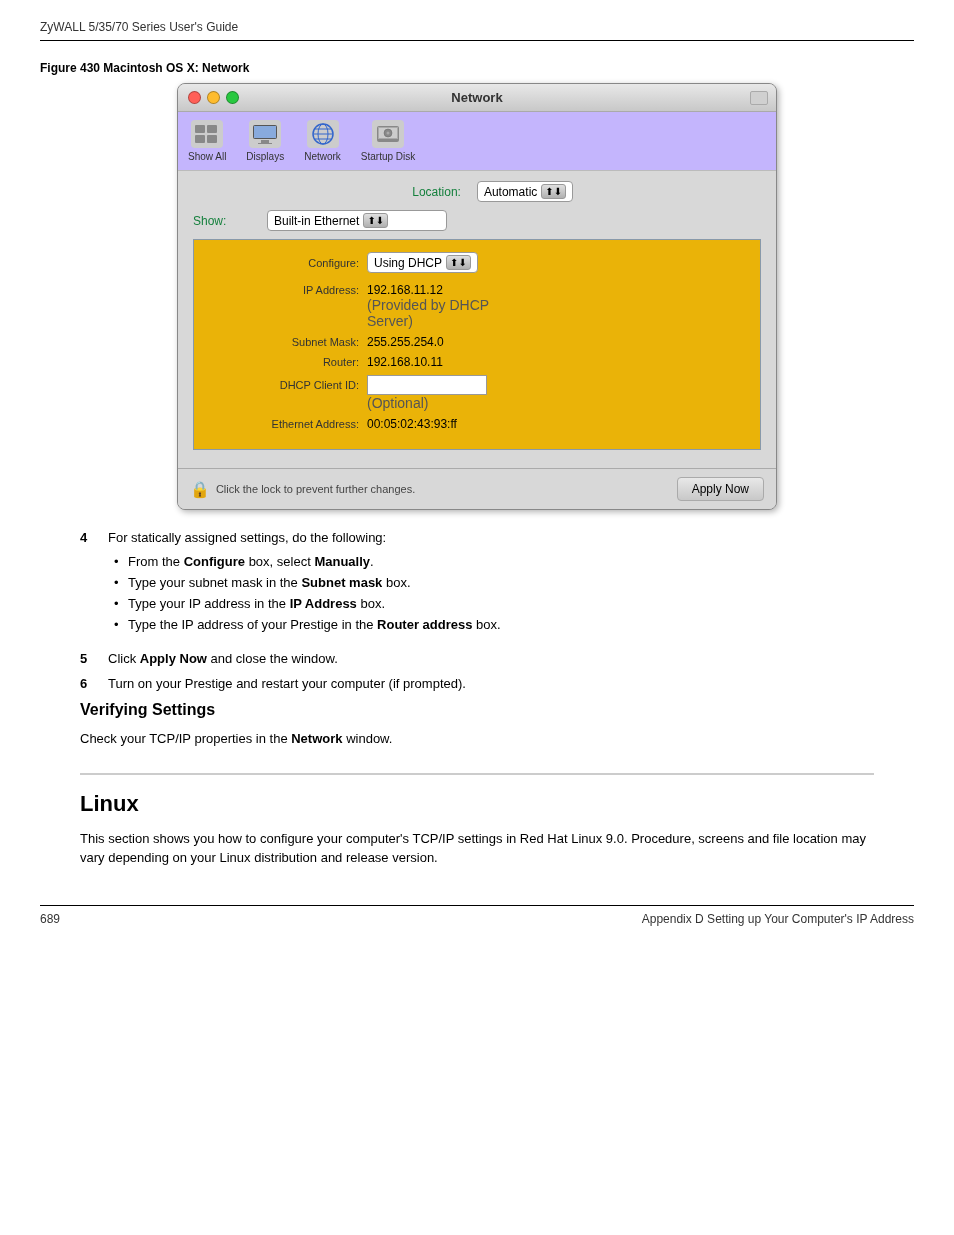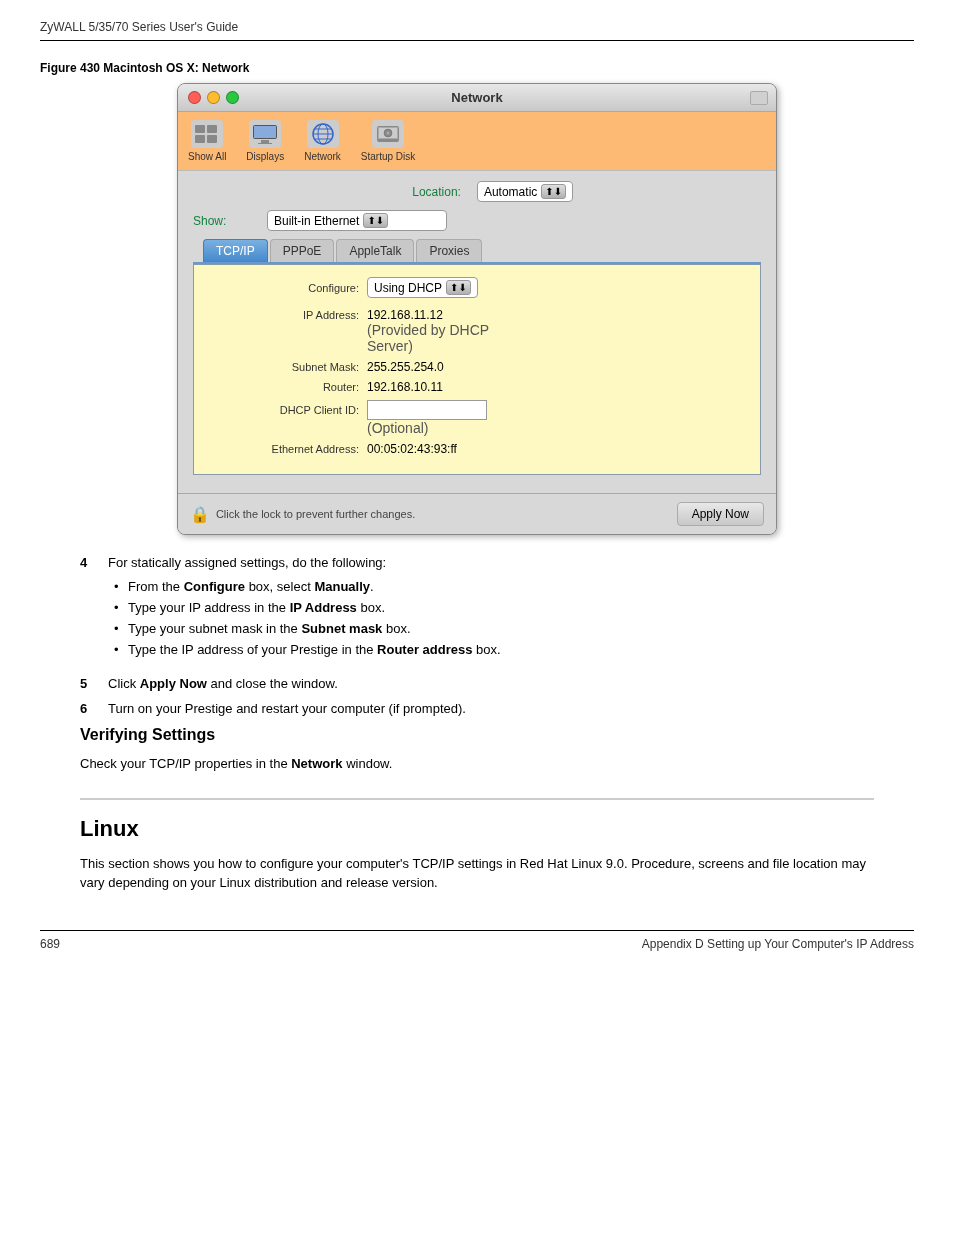--- a/index.html
+++ b/index.html
@@ -84,21 +84,21 @@
       right: 8px;
       width: 18px;
       height: 14px;
       border: 1px solid #aaa;
       background: #d0d0d0;
       border-radius: 2px;
     }
 
     
     .mac-toolbar {
-      background: #fdba74;
+      background: #c4b5fd;
       padding: 8px 10px;
       display: flex;
       gap: 20px;
       align-items: flex-end;
       border-bottom: 1px solid #bbb;
     }
 
     .mac-toolbar-item {
       display: flex;
       flex-direction: column;
@@ -179,21 +179,21 @@
     }
 
     .mac-tab.active {
       background: linear-gradient(to bottom, #7ab0e0, #4488cc);
       color: #fff;
       border-color: #5577aa;
     }
 
     
     .mac-panel {
-      background: #fef9c3;
+      background: #eab308;
       border: 1px solid #8899aa;
       padding: 12px 15px;
       margin-bottom: 8px;
     }
 
     .mac-field-row {
       display: flex;
       align-items: baseline;
       margin-bottom: 6px;
     }
@@ -441,26 +441,20 @@
       </div>
 
       <div class="mac-row">
         <span class="mac-label" style="min-width:50px;text-align:left;margin-right:24px;">Show:</span>
         <div class="mac-select" style="min-width:180px;">
           <span>Built-in Ethernet</span>
           <span class="mac-select-arrow">⬆⬇</span>
         </div>
       </div>
 
-      <div class="mac-tabs">
-        <div class="mac-tab active">TCP/IP</div>
-        <div class="mac-tab">PPPoE</div>
-        <div class="mac-tab">AppleTalk</div>
-        <div class="mac-tab">Proxies</div>
-      </div>
 
       <div class="mac-panel">
 
         <div class="mac-row" style="margin-bottom:10px;">
           <span class="mac-field-label">Configure:</span>
           <div class="mac-select">
             <span>Using DHCP</span>
             <span class="mac-select-arrow">⬆⬇</span>
           </div>
         </div>
@@ -515,22 +509,22 @@
   </div>
 
   <div class="doc-content">
 
     <div class="step">
       <span class="step-num">4</span>
       <div class="step-content">
         <span>For statically assigned settings, do the following:</span>
         <ul class="bullet-list">
           <li>From the <strong>Configure</strong> box, select <strong>Manually</strong>.</li>
+          <li>Type your subnet mask in the <strong>Subnet mask</strong> box.</li>
           <li>Type your IP address in the <strong>IP Address</strong> box.</li>
-          <li>Type your subnet mask in the <strong>Subnet mask</strong> box.</li>
           <li>Type the IP address of your Prestige in the <strong>Router address</strong> box.</li>
         </ul>
       </div>
     </div>
 
     <div class="step">
       <span class="step-num">5</span>
       <div class="step-content">
         Click <strong>Apply Now</strong> and close the window.
       </div>

